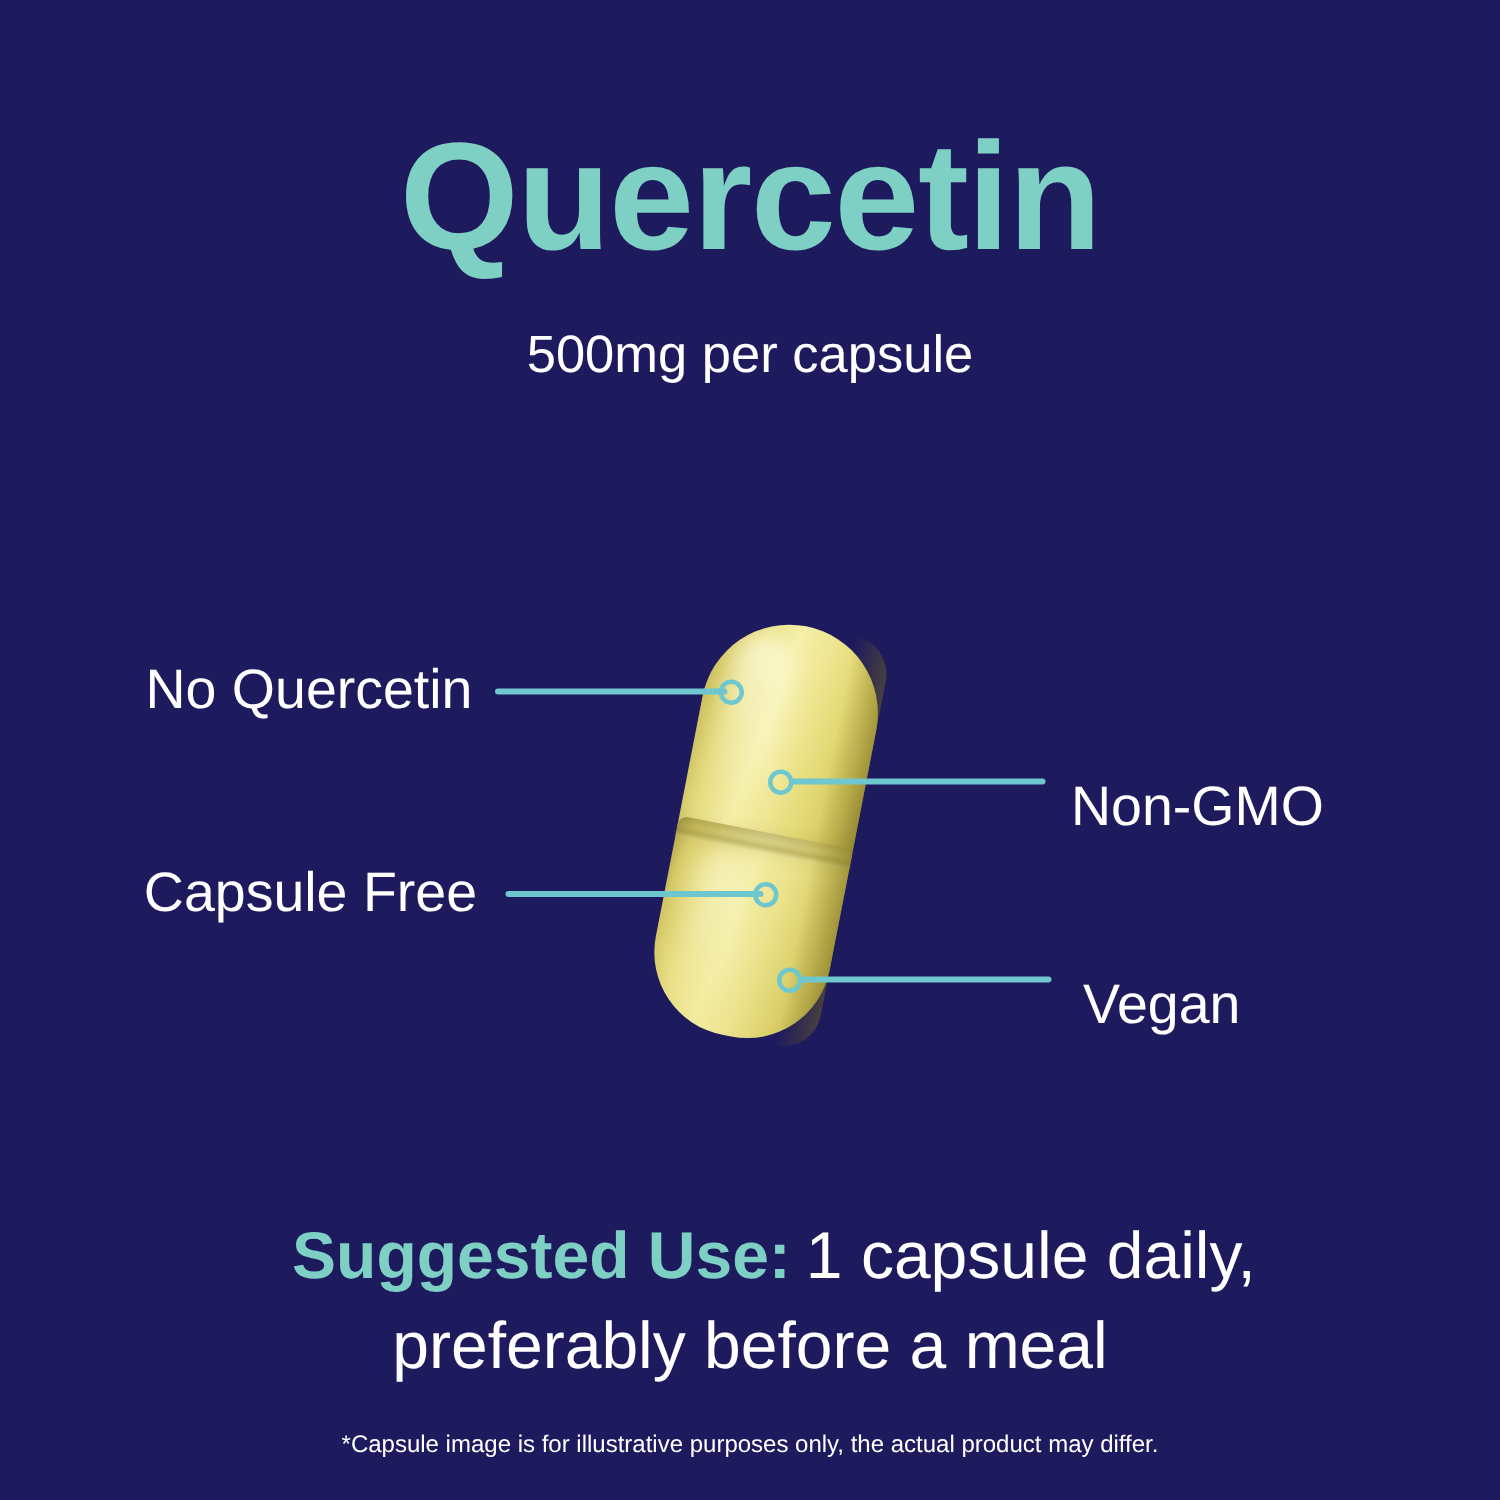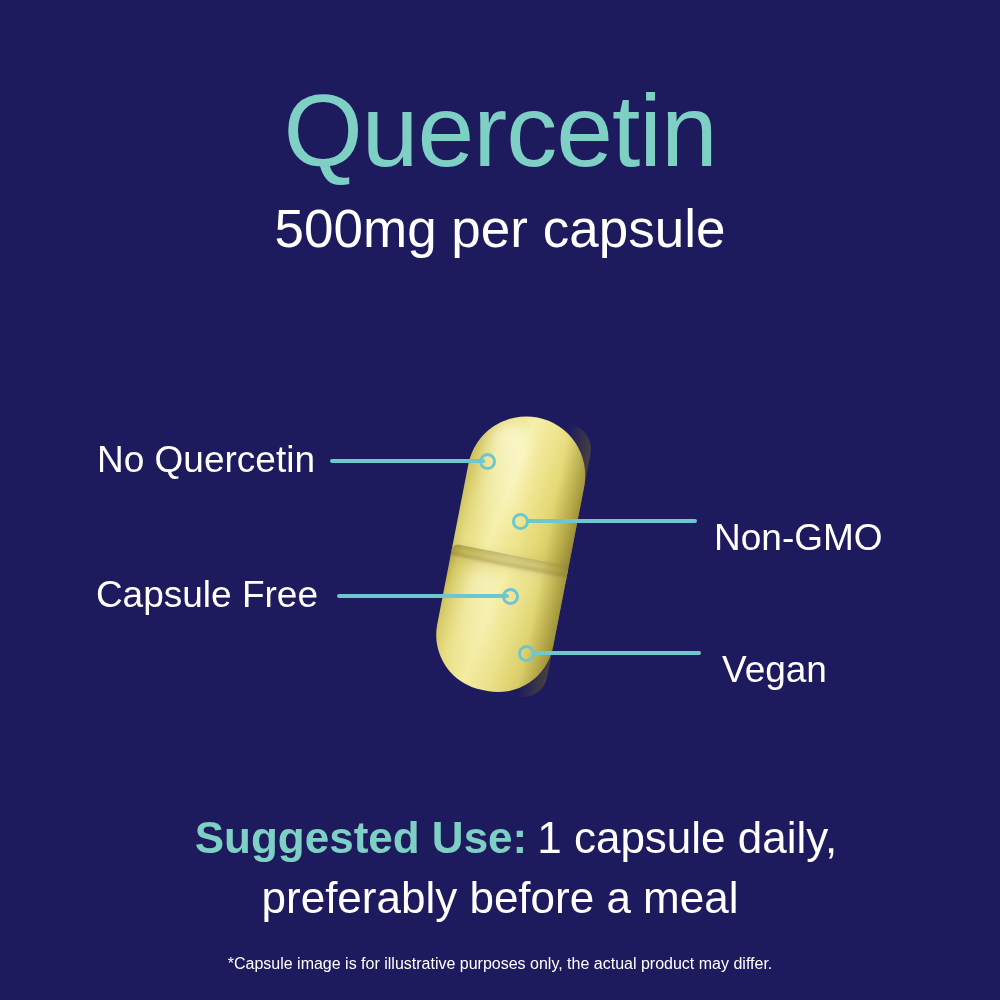--- a/index.html
+++ b/index.html
@@ -22,33 +22,33 @@
   }
 
   
   .product-title {
     position: absolute;
     top: 80px;
     left: 0;
     width: 1000px;
     text-align: center;
     font-size: 102px;
-    font-weight: 400;
+    font-weight: 700;
     letter-spacing: -1px;
     line-height: 1;
     color: #7fd0c4;
     white-space: nowrap;
   }
   .product-subtitle {
     position: absolute;
-    top: 202px;
-    left: 0;
-    width: 1000px;
-    text-align: center;
-    font-size: 53px;
+    top: 219px;
+    left: 0;
+    width: 1000px;
+    text-align: center;
+    font-size: 35px;
     font-weight: 400;
     line-height: 1;
     color: #ffffff;
     white-space: nowrap;
   }
 
   
   .capsule-wrap {
     position: absolute;
     left: 432px;

